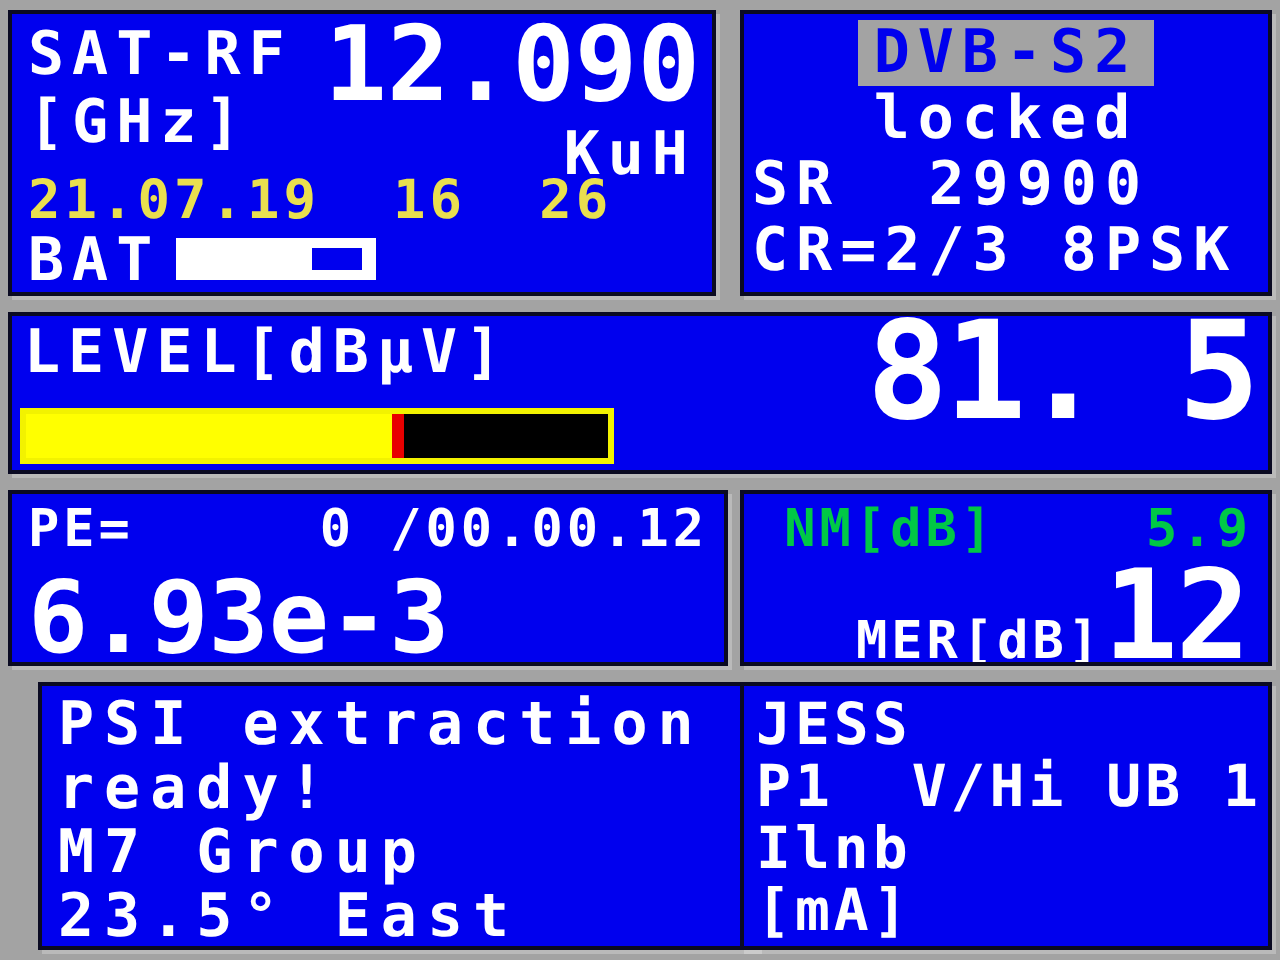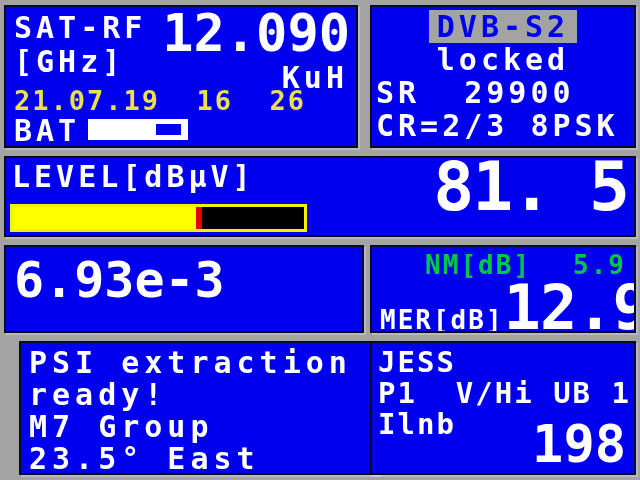--- a/index.html
+++ b/index.html
@@ -26,21 +26,21 @@
     position:absolute;
     background:var(--panel-bg);
     border:2px solid var(--panel-border);
     box-shadow:2px 2px 0 rgba(255,255,255,0.25);
     overflow:hidden;
   }
   .txt{white-space:pre;line-height:1.1;}
   .sm{font-size:26px;letter-spacing:2px;}
   .md{font-size:30px;letter-spacing:4px;}
   .yellow{color:var(--date-yellow);}
-  .green{color:var(--green);}
+  .green{color:var(--green);margin-left:33px;}
 
   
   #p-satrf{left:4px;top:5px;width:354px;height:143px;}
   #p-satrf .l1{position:absolute;left:8px;top:4px;}
   #p-satrf .l2{position:absolute;left:8px;top:38px;}
   #p-satrf .freq{position:absolute;right:6px;top:-2px;font-size:52px;letter-spacing:0;}
   #p-satrf .band{position:absolute;right:8px;top:54px;text-align:center;}
   #p-satrf .date{position:absolute;left:8px;top:79px;font-size:27px;letter-spacing:2px;}
   #p-satrf .bat{position:absolute;left:8px;top:107px;}
   .battery{
@@ -77,21 +77,21 @@
 
   
   #p-err{left:4px;top:245px;width:360px;height:88px;padding:4px 8px;}
   #p-err .r1{display:flex;justify-content:space-between;align-items:baseline;}
   #p-err .r2{display:flex;justify-content:space-between;align-items:baseline;margin-top:2px;}
   #p-err .big{font-size:50px;letter-spacing:0;}
 
   
   #p-qual{left:370px;top:245px;width:266px;height:88px;padding:4px 8px;}
   #p-qual .r1{display:flex;justify-content:flex-end;gap:42px;align-items:baseline;}
-  #p-qual .r2{display:flex;justify-content:space-between;align-items:baseline;margin-top:-6px;}
+  #p-qual .r2{display:flex;justify-content:space-between;align-items:baseline;margin-top:-6px;margin-left:48px;}
   #p-qual .big{font-size:62px;letter-spacing:-1px;}
 
   
   #p-psi{left:19px;top:341px;width:360px;height:134px;padding:4px 8px;}
   #p-psi .line{font-size:30px;letter-spacing:5px;line-height:32px;white-space:pre;}
 
   
   #p-lnb{left:370px;top:341px;width:266px;height:134px;padding:4px 6px;}
   #p-lnb .line{font-size:29px;letter-spacing:2px;line-height:31px;white-space:pre;}
   #p-lnb .cur{position:absolute;right:8px;bottom:0px;font-size:52px;letter-spacing:0;}
@@ -124,20 +124,24 @@
   <div class="txt md lab">LEVEL[dBµV]</div>
   <div class="levelbar">
     <div class="fill" style="width: 63%;"></div>
     <div class="marker"></div>
     <div class="rest"></div>
   </div>
   <div class="txt val">81. 5</div>
 </div>
 
 <div class="panel" id="p-err">
+  <div class="r1">
+    <span class="txt sm">PE=</span>
+    <span class="txt sm">0 /00.00.12</span>
+  </div>
   <div class="r2">
     <span class="txt big">6.93e-3</span>
   </div>
 </div>
 
 <div class="panel" id="p-qual">
   <div class="r1">
     <span class="txt sm green">NM[dB]</span>
     <span class="txt sm green">5.9</span>
   </div>
@@ -151,14 +155,14 @@
   <div class="line">PSI extraction</div>
   <div class="line">ready!</div>
   <div class="line">M7 Group</div>
   <div class="line">23.5° East</div>
 </div>
 
 <div class="panel" id="p-lnb">
   <div class="line">JESS</div>
   <div class="line">P1  V/Hi UB 1</div>
   <div class="line">Ilnb</div>
-  <div class="txt cur">198</div>
+  <div class="line">[mA]</div>
 </div>
 
 </body></html>

